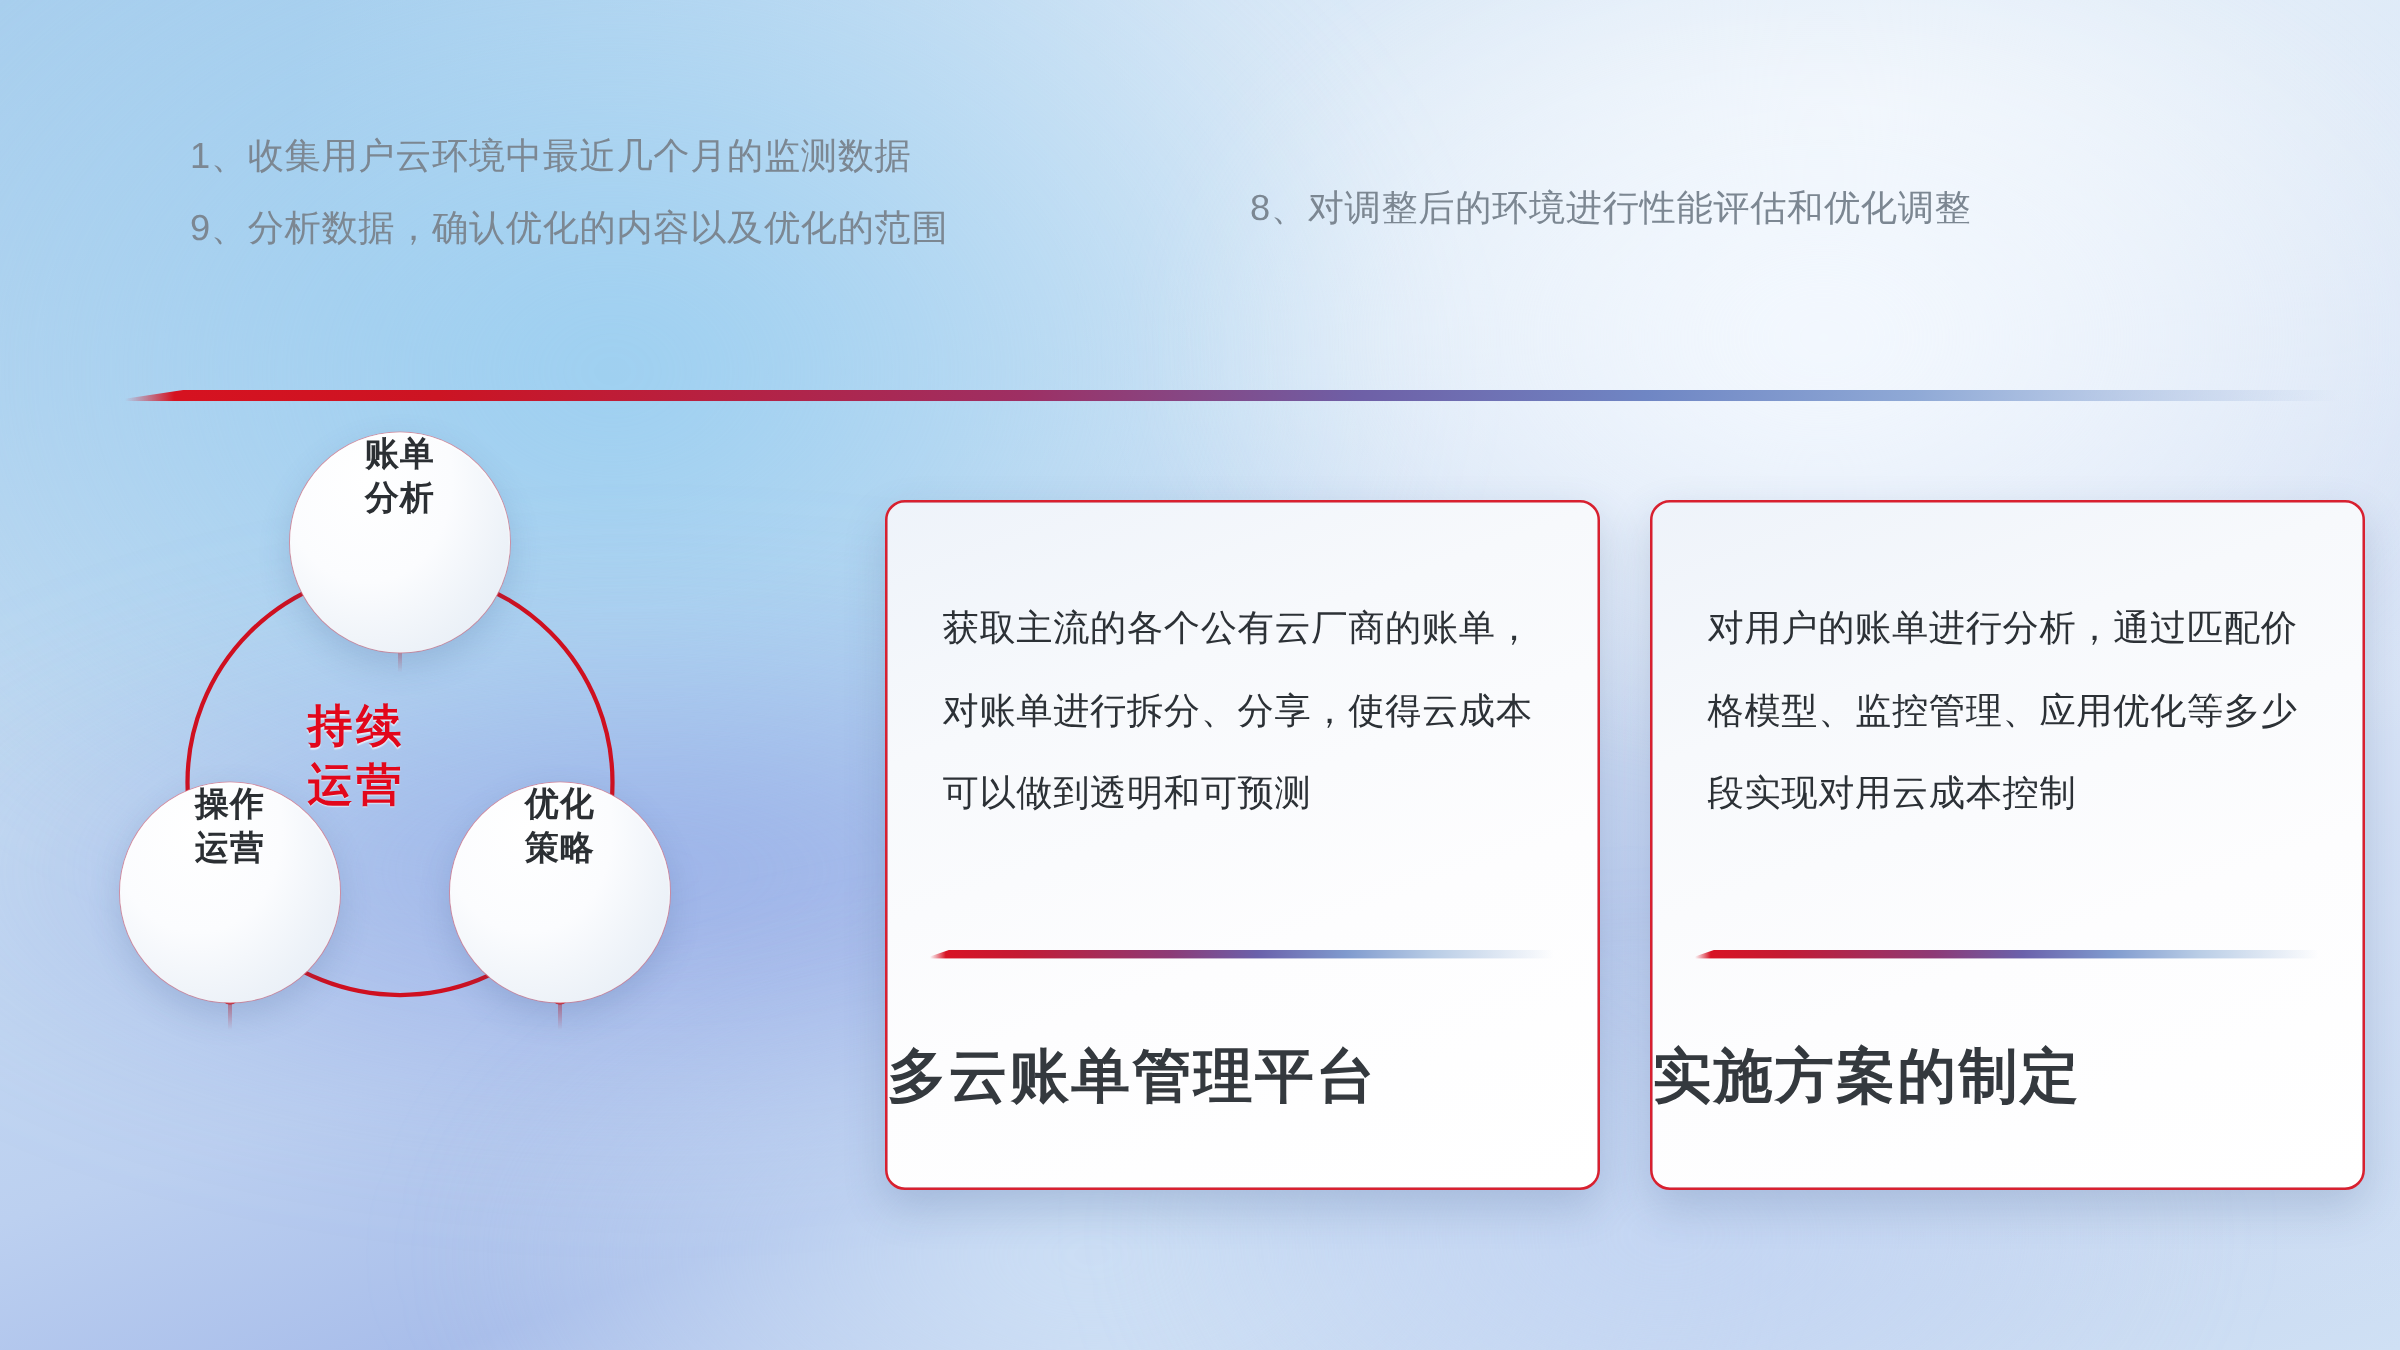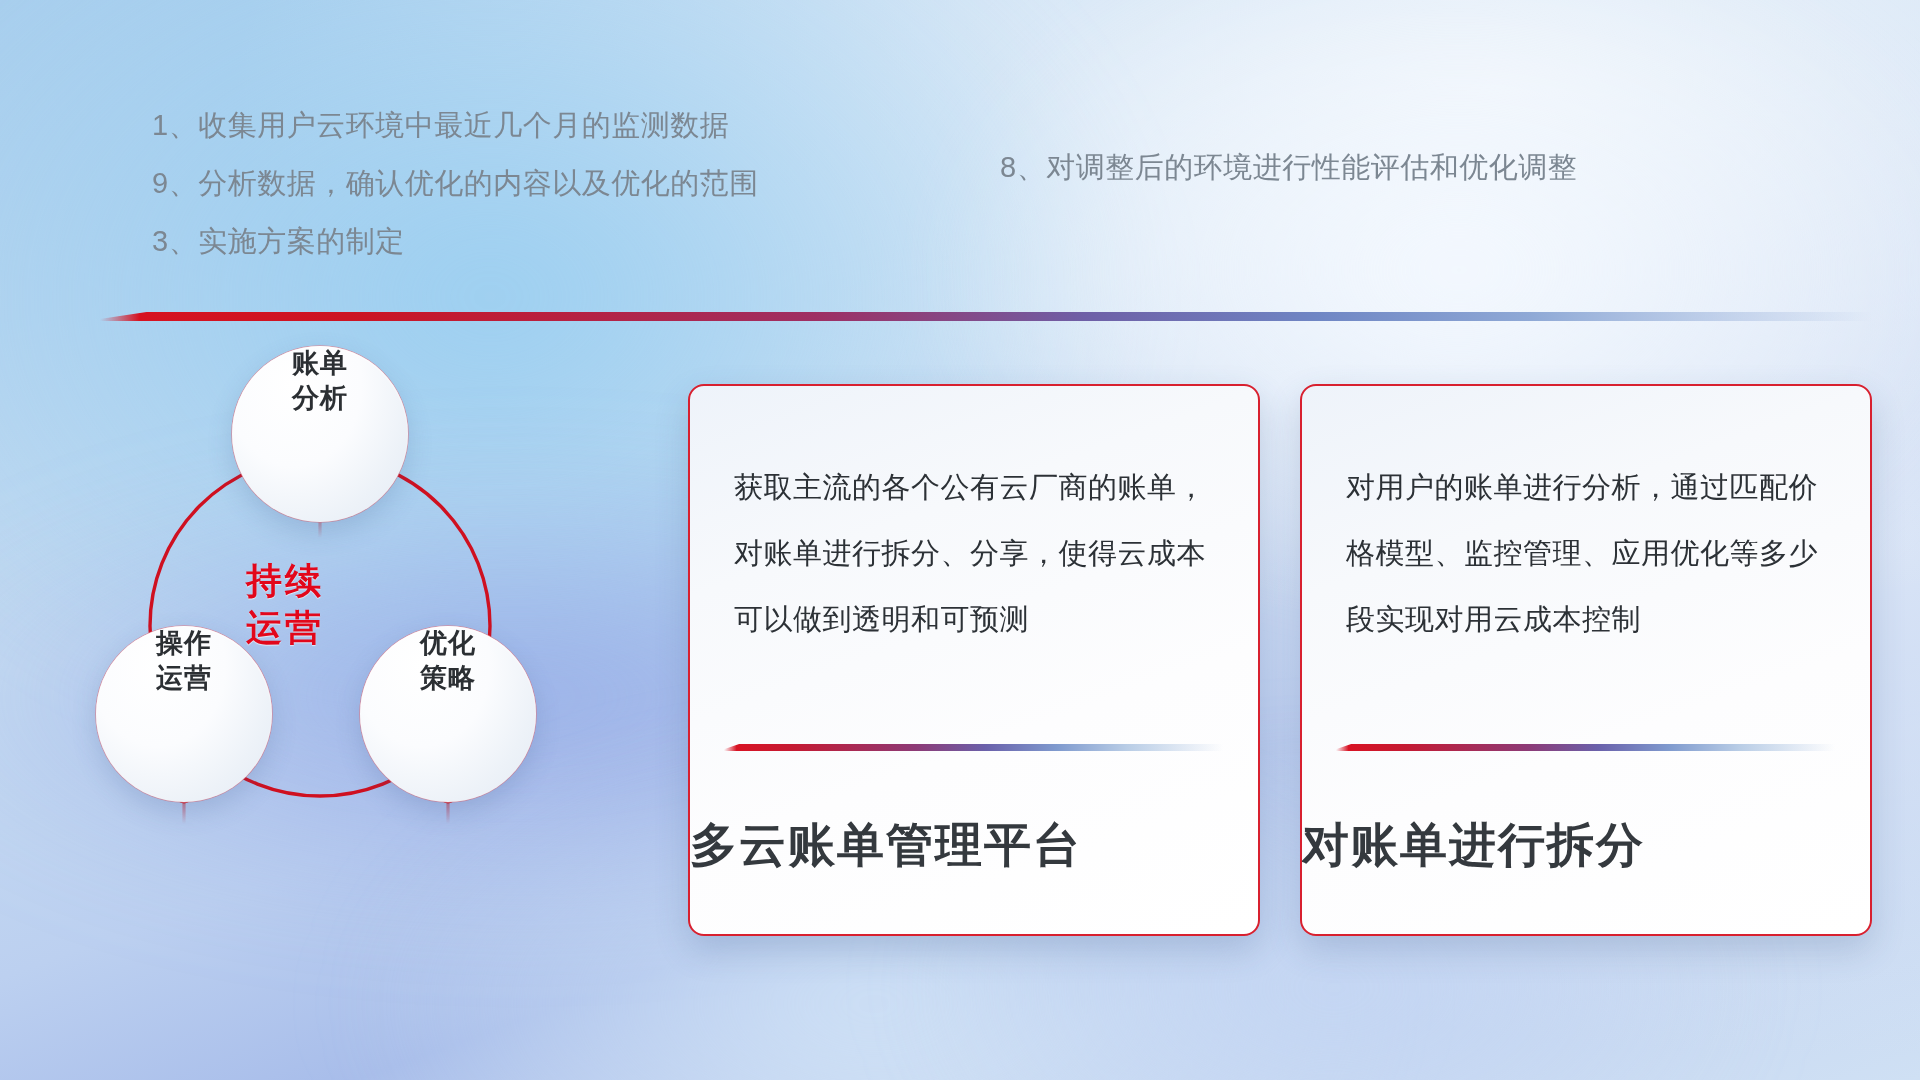--- a/index.html
+++ b/index.html
@@ -105,26 +105,27 @@
   #center-label {
     position:absolute; left:150px; top:212px; width:180px;
     z-index:4;
     font-size:36px; font-weight:800; color:#e2071b;
     line-height:1.3; letter-spacing:3px;
     text-shadow:0 1px 1px rgba(255,255,255,.65);
   }
 
   
   .card {
-    position:absolute; top:384px; width:572px; height:552px;
+    position:absolute; top:400px; width:572px; height:552px;
     border-radius:16px;
     border:2px solid #d8202f;
     background:linear-gradient(160deg, #eef3fa 0%, #f7f9fc 28%, #fdfdfe 62%, #ffffff 100%);
     box-shadow:0 14px 34px rgba(50,80,130,.20);
     overflow:hidden;
+    margin-left:20px;
   }
   #card-1 { left:688px; }
   #card-2 { left:1300px; }
 
   .card-body {
     position:absolute; left:44px; right:34px; top:68px;
     font-size:29px; line-height:66px; color:#2c3136;
     letter-spacing:.5px;
   }
   .card-rule {
@@ -155,21 +156,20 @@
 <div id="bg-glow-2"></div>
 <div id="bg-glow-3"></div>
 <div id="bg-glow-4"></div>
 <div id="bg-glow-5"></div>
 
 <div id="steps">
 
   <div class="step-col" id="steps-left">
     <div class="step-line">1、收集用户云环境中最近几个月的监测数据</div>
     <div class="step-line">9、分析数据，确认优化的内容以及优化的范围</div>
-    <div class="step-line">3、实施方案的制定</div>
   </div>
 
   <div class="step-col" id="steps-right">
     <div class="step-line">8、对调整后的环境进行性能评估和优化调整</div>
   </div>
 
 </div>
 
 <div id="divider">
   <div id="divider-bar"></div>
@@ -235,14 +235,14 @@
 
 <div class="card" id="card-1">
   <div class="card-body">获取主流的各个公有云厂商的账单，对账单进行拆分、分享，使得云成本可以做到透明和可预测</div>
   <div class="card-rule"></div>
   <div class="card-title">多云账单管理平台</div>
 </div>
 
 <div class="card" id="card-2">
   <div class="card-body">对用户的账单进行分析，通过匹配价格模型、监控管理、应用优化等多少段实现对用云成本控制</div>
   <div class="card-rule"></div>
-  <div class="card-title">对账单进行拆分</div>
+  <div class="card-title">实施方案的制定</div>
 </div>
 
 </body></html>

